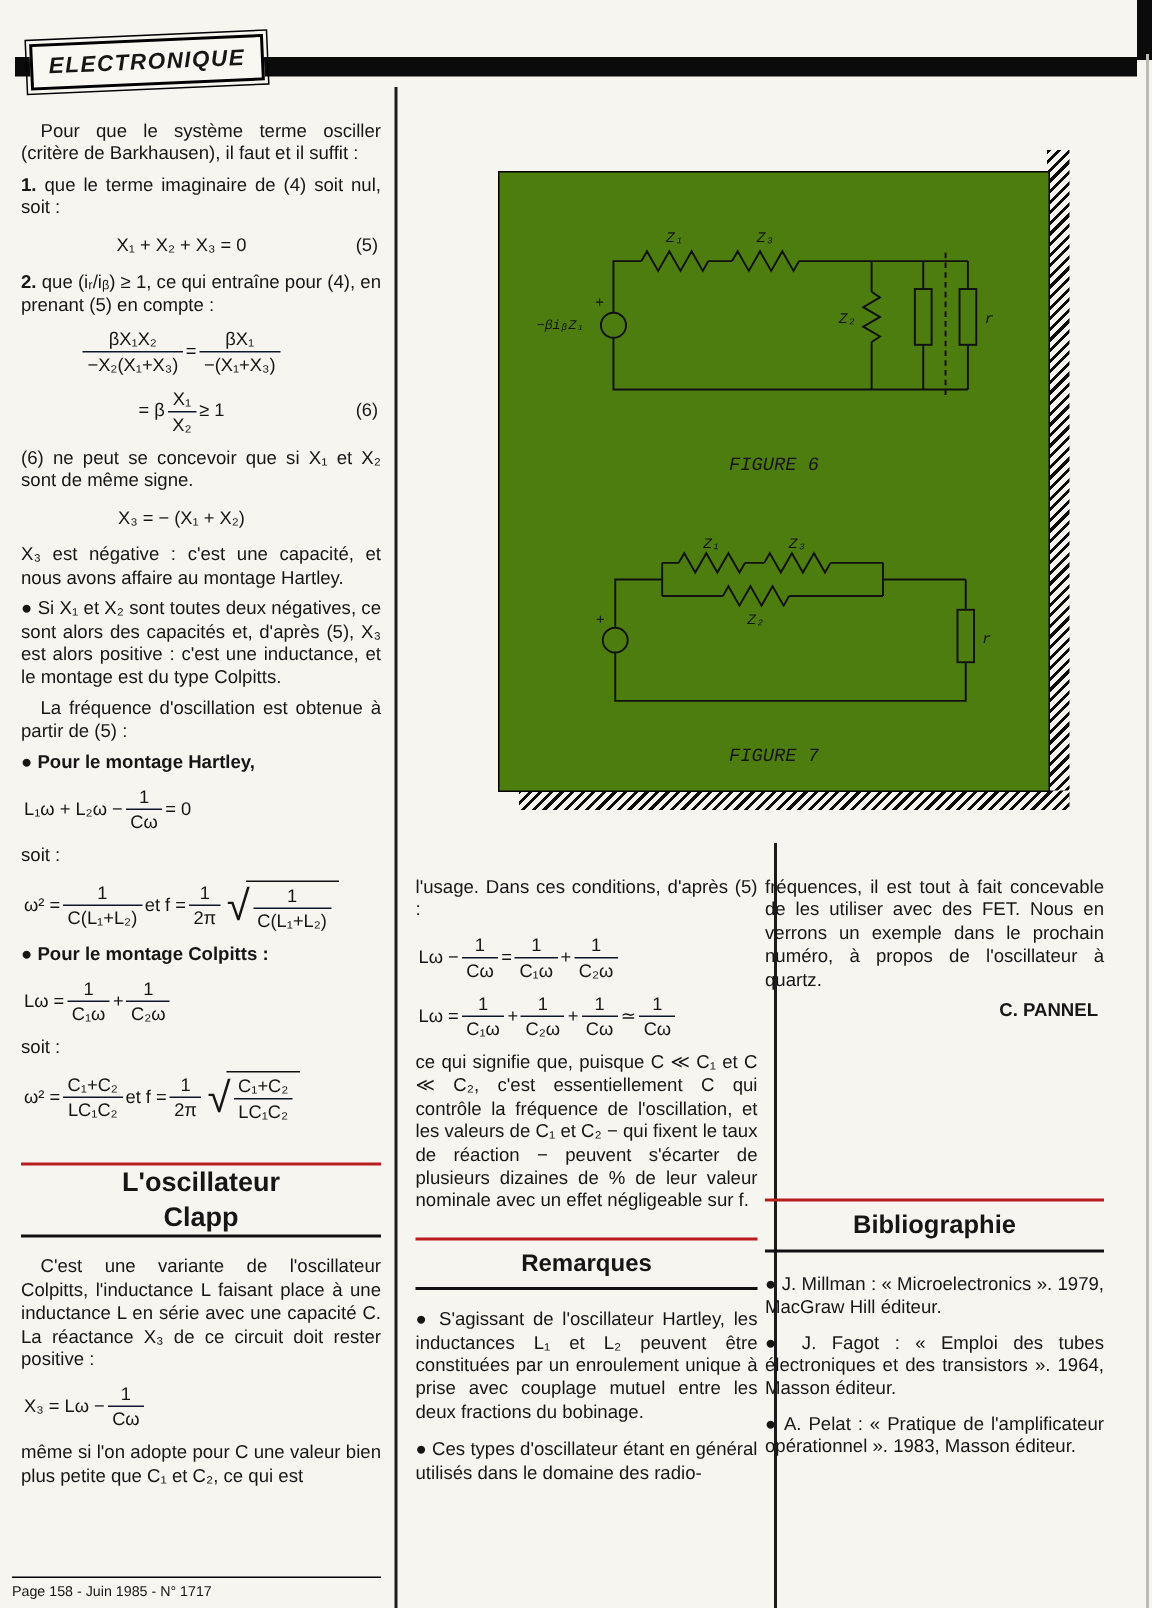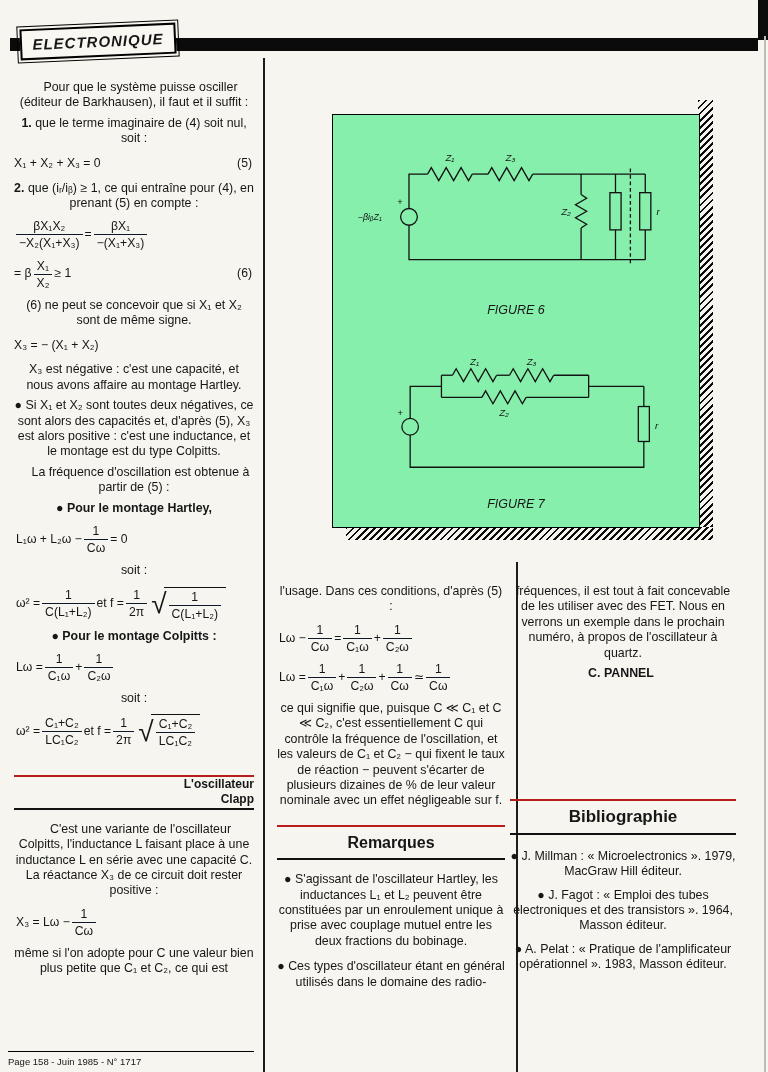--- a/index.html
+++ b/index.html
@@ -21,44 +21,44 @@
   .edge-r{position:absolute;right:2px;top:36px;bottom:0;width:2px;background:#bdbbb3;}
   
   .rule{position:absolute;width:1.5px;background:#1c1c1c;}
   .rule1{left:263px;top:58px;height:1014px;}
   .rule2{left:516px;top:562px;height:510px;}
   
   .col{position:absolute;font-size:12.4px;line-height:15.4px;text-align:justify;}
   .col1{left:14px;top:80px;width:240px;}
   .col2{left:277px;top:584px;width:228px;}
   .col3{left:510px;top:584px;width:226px;}
-  .col p{margin:0 0 5px 0;text-align:center;}
+  .col p{margin:0 0 5px 0;}
   .indent{text-indent:13px;}
   .subhead{font-weight:bold;margin:10px 0 4px 0;}
   
   .eqrow{position:relative;display:flex;align-items:center;margin:8px 0;font-size:12.2px;min-height:18px;}
-  .eqrow.center{padding-right:26px;}
+  .eqrow.center{justify-content:center;padding-right:26px;}
   .eqrow.left{justify-content:flex-start;padding-left:2px;}
   .eqtag{position:absolute;right:2px;top:50%;transform:translateY(-50%);}
   .frac{display:inline-block;vertical-align:middle;text-align:center;margin:0 2px;}
   .frac .num{display:block;border-bottom:1px solid #0f172a;padding:0 3px 1px;line-height:1.15;}
   .frac .den{display:block;padding:1px 3px 0;line-height:1.15;}
   .sqrt{display:inline-flex;align-items:center;margin-left:2px;}
   .sqrt .rad{font-size:28px;line-height:.9;margin-right:-3px;font-weight:400;}
   .sqrt .sqrtbody{border-top:1.5px solid #111;padding:2px 3px 0 3px;}
   
   .boxhead{border-top:2px solid #b91c1c;border-bottom:2px solid #111;text-align:center;font-weight:bold;}
-  .boxhead.clapp{font-size:12px;line-height:1.3;padding:0 0;margin:26px 0 12px 0;text-align:right;}
+  .boxhead.clapp{font-size:18px;line-height:1.3;padding:0 0;margin:26px 0 12px 0;}
   .boxhead.remarques{font-size:16px;padding:8px 0;margin:16px 0 12px 0;}
   .boxhead.biblio{font-size:17px;padding:8px 0;margin:118px 0 14px 0;}
   .author{text-align:right;font-weight:bold;margin-top:14px;padding-right:4px;}
   
   .figurebox{
     position:absolute;left:332px;top:114px;width:366px;height:412px;
-    background:#86efac;border:1.5px solid #000;z-index:2;
+    background:#4d7c0f;border:1.5px solid #000;z-index:2;font-family:Liberation Mono, monospace;
   }
   .shadow-r{position:absolute;left:698px;top:100px;width:15px;height:438px;
     background:repeating-linear-gradient(135deg,#0c0c0c 0 2px,#f4f3ee 2px 5px);}
   .shadow-b{position:absolute;left:346px;top:527px;width:367px;height:13px;
     background:repeating-linear-gradient(135deg,#0c0c0c 0 2px,#f4f3ee 2px 5px);}
   .figsvg{position:absolute;left:10px;}
   .figsvg.f6{top:20px;}
   .figsvg.f7{top:240px;}
   .figcap{position:absolute;left:0;right:0;text-align:center;font-style:italic;font-size:12.5px;}
   .figcap.c6{top:188px;}
@@ -79,21 +79,21 @@
   <div class="cornerbar"></div>
   <div class="edge-r"></div>
   <div class="logo">
     <span>ELECTRONIQUE</span>
   </div>
 
   <div class="rule rule1"></div>
   <div class="rule rule2"></div>
 
   <section class="col col1">
-    <p class="indent">Pour que le système puisse osciller (éditeur de Barkhausen), il faut et il suffit :</p>
+    <p class="indent">Pour que le système terme osciller (critère de Barkhausen), il faut et il suffit :</p>
     <p><b>1.</b> <span>que le terme imaginaire de (4) soit nul, soit :</span></p>
     <div class="eqrow center">
       <span>X₁ + X₂ + X₃ = 0</span>
       <span class="eqtag">(5)</span>
     </div>
     <p><b>2.</b> <span>que (iᵣ/iᵦ) ≥ 1, ce qui entraîne pour (4), en prenant (5) en compte :</span></p>
     <div class="eqrow center">
         <span class="frac">
           <span class="num">βX₁X₂</span>
           <span class="den">−X₂(X₁+X₃)</span>

